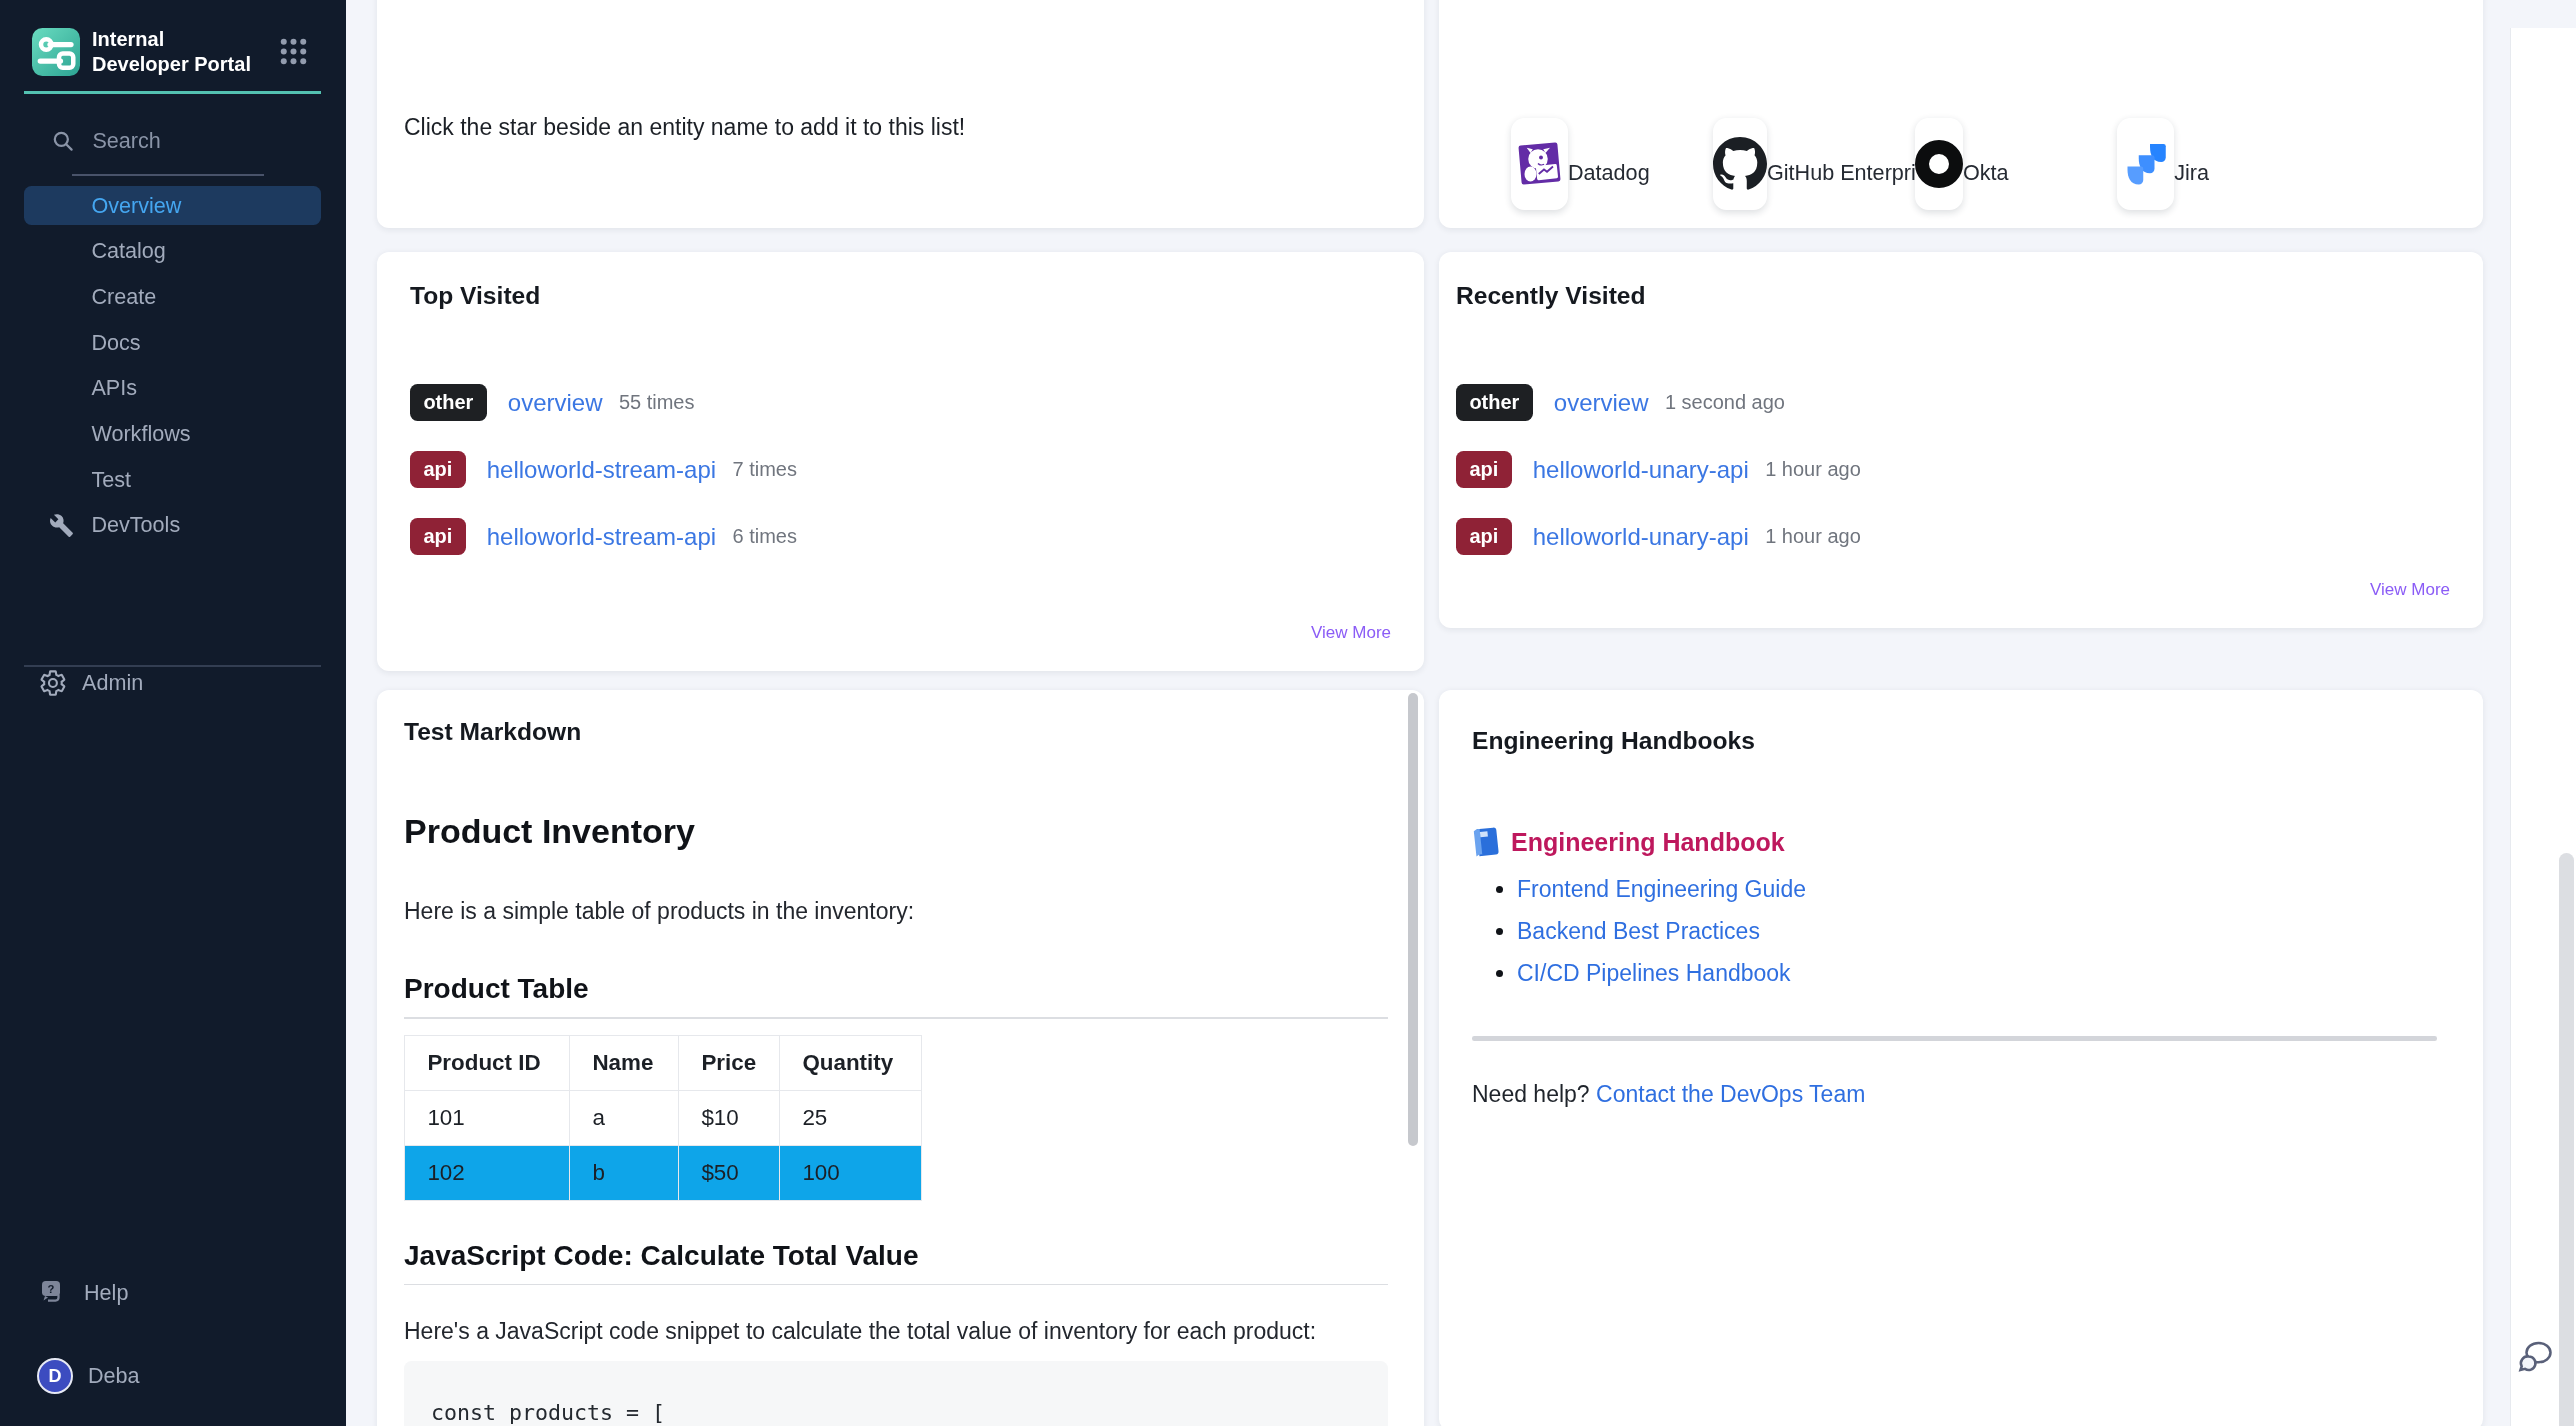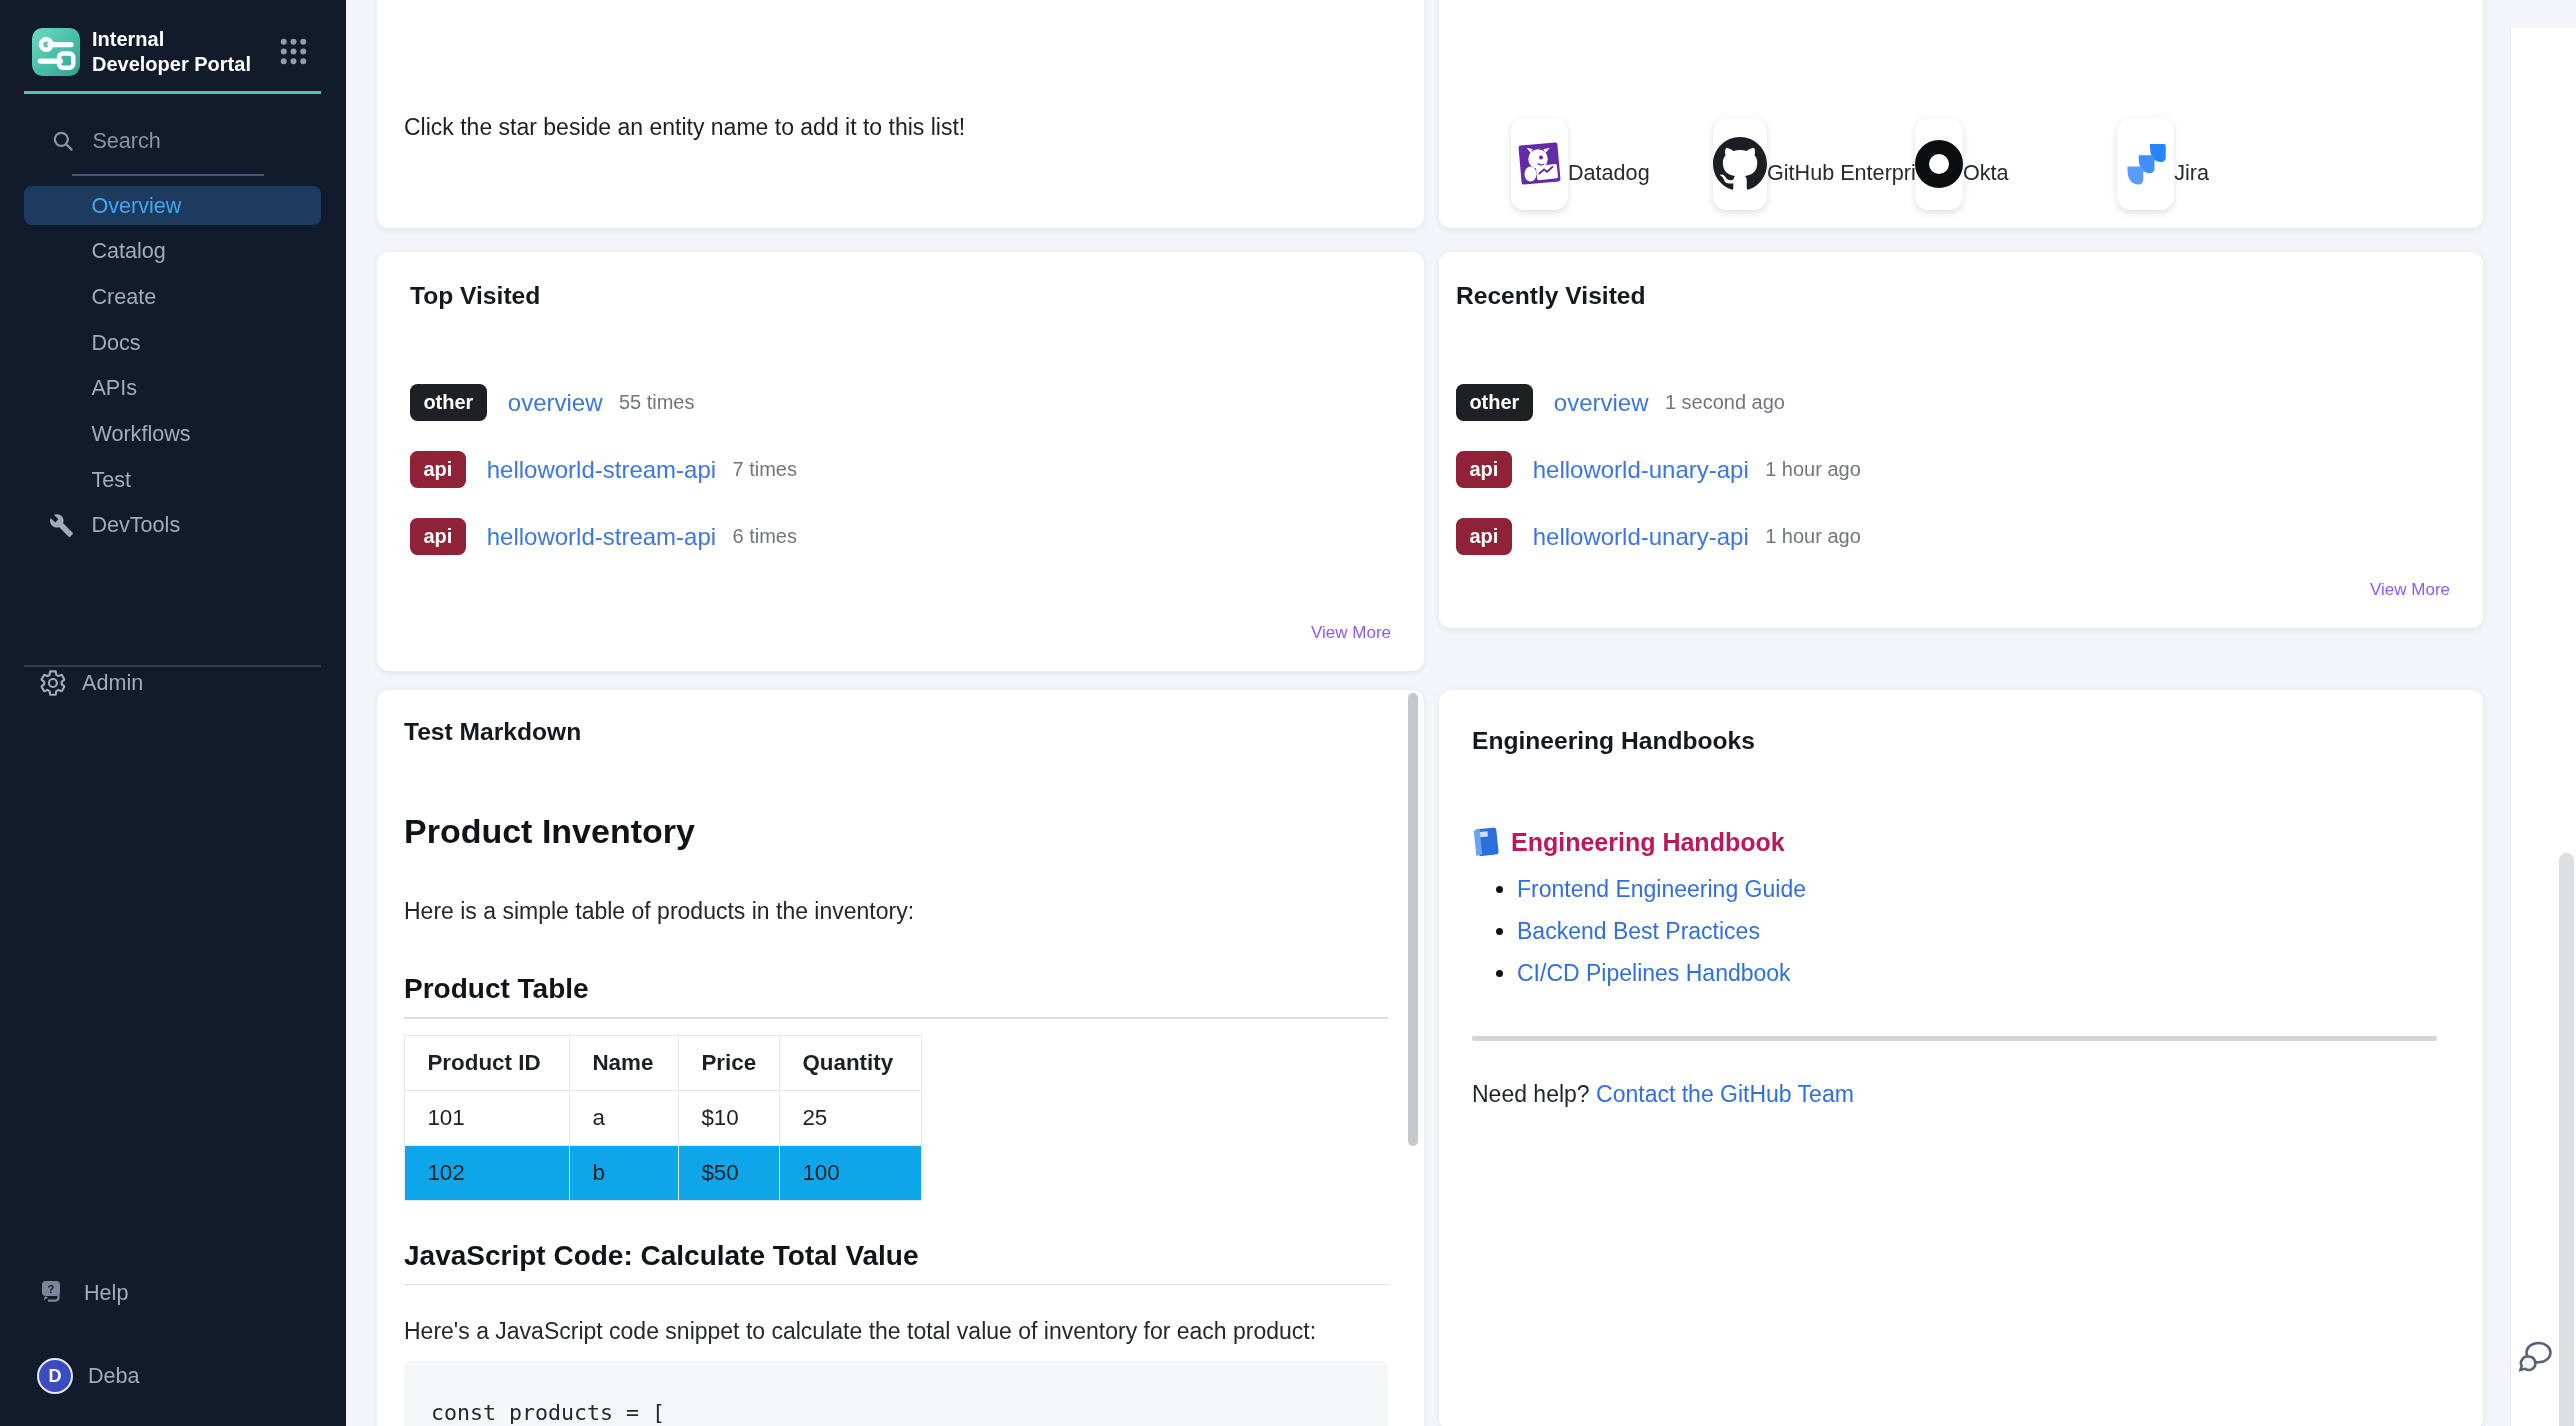--- a/index.html
+++ b/index.html
@@ -335,21 +335,21 @@
         <rect x="12" y="6" width="10" height="7" fill="#cfe1fa"></rect>
       </svg>
       <span>Engineering Handbook</span>
     </div>
     <ul class="hb-list">
       <li><a>Frontend Engineering Guide</a></li>
       <li><a>Backend Best Practices</a></li>
       <li><a>CI/CD Pipelines Handbook</a></li>
     </ul>
     <div class="hb-hr"></div>
-    <p class="hb-help"><span>Need help? </span><a>Contact the GitHub Team</a></p>
+    <p class="hb-help"><span>Need help? </span><a>Contact the DevOps Team</a></p>
   </section>
 
   <div class="page-gutter">
     <div class="page-thumb"></div>
   </div>
 
   <div class="chat-fab">
     <svg width="39" height="39" viewBox="0 0 52 52">
       <path d="M30 8 c8.8 0 16 5.6 16 12.8 0 7.1-7.2 12.8-16 12.8 -1.3 0-2.6-.1-3.8-.4 L20 36 l1.5-5 C17.6 28.6 14 24.9 14 20.8 14 13.6 21.2 8 30 8 z" fill="none" stroke="#596079" stroke-width="3.4"></path>
       <path d="M17 26 a9 9 0 1 1 -5 16.5 L6 44 l1.6-5 A9 9 0 0 1 17 26 z" fill="#f3f5fa" stroke="#596079" stroke-width="3.4"></path>

